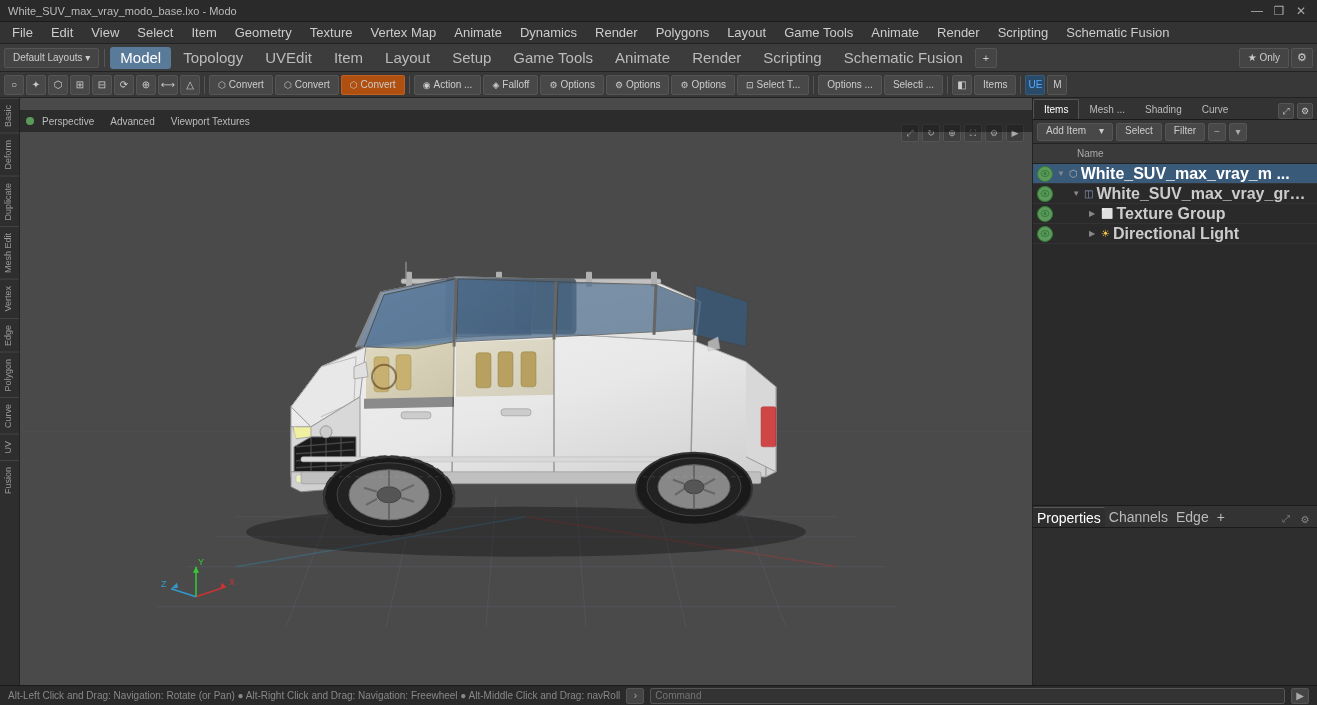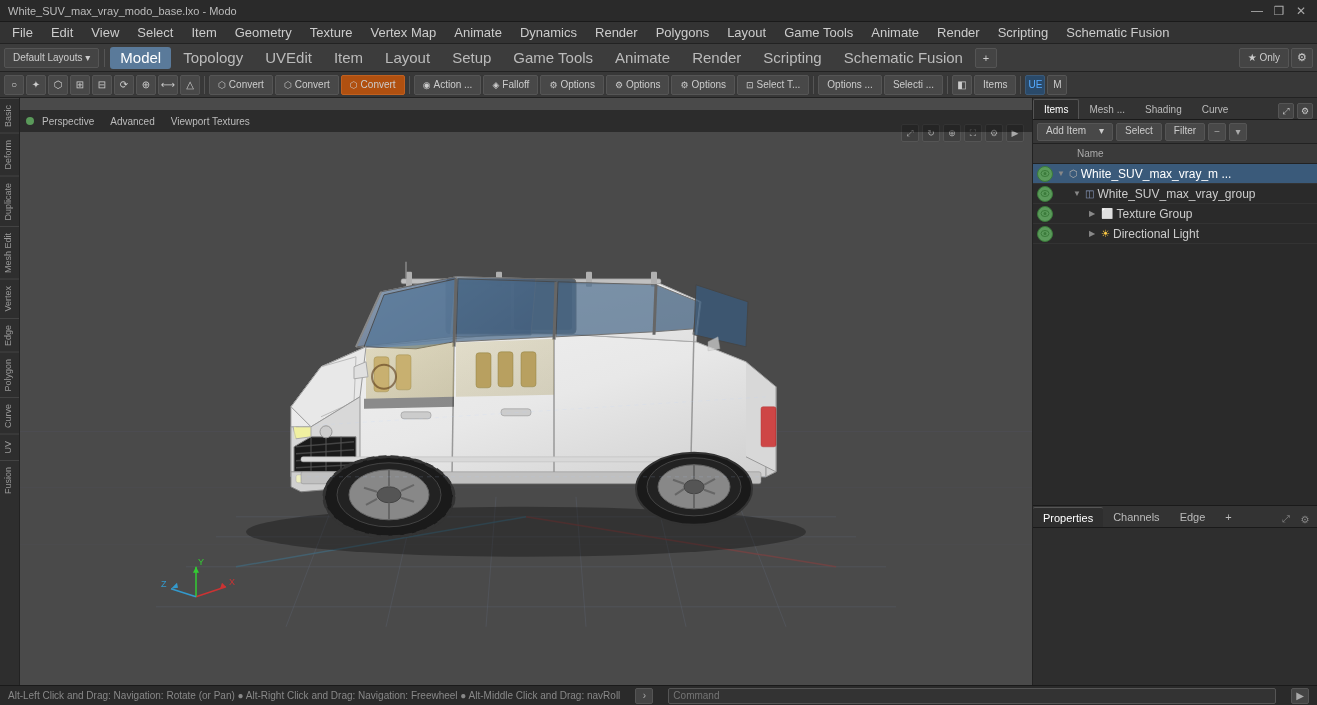--- a/index.html
+++ b/index.html
@@ -380,44 +380,45 @@
       margin-right: 2px;
       width: 10px;
       display: inline-block;
     }
     .tree-icon {
       font-size: 10px;
       margin-right: 3px;
       color: #aaa;
     }
     .tree-label {
-      font-size: 12px;
+      font-size: 16px;
       color: #ccc;
       white-space: nowrap;
       overflow: hidden;
       text-overflow: ellipsis;
+      font-weight: bold;
     }
     .tree-item.selected .tree-label { color: #fff; }
 
     
     #properties-panel {
       height: 180px;
       background: #2e2e2e;
       border-top: 1px solid #1a1a1a;
     }
     #prop-tabs {
       height: 22px;
       background: #333;
       display: flex;
       align-items: flex-end;
       border-bottom: 1px solid #1a1a1a;
     }
     .prop-tab {
-      padding: 2px 10px;
-      font-size: 11px;
+      padding: 2px 4px;
+      font-size: 14px;
       color: #bbb;
       cursor: pointer;
       height: 20px;
       display: flex;
       align-items: center;
       border-radius: 2px 2px 0 0;
     }
     .prop-tab.active {
       background: #2e2e2e;
       color: #fff;
@@ -446,21 +447,21 @@
       font-size: 10px;
     }
 
     
     #status-bar {
       height: 20px;
       background: #2a2a2a;
       display: flex;
       align-items: center;
       padding: 0 8px;
-      gap: 15px;
+      gap: 6px;
       border-top: 1px solid #1a1a1a;
       font-size: 10px;
       color: #888;
     }
     #status-bar .command-input {
       flex: 1;
       background: #333;
       border: 1px solid #555;
       border-radius: 2px;
       height: 16px;

